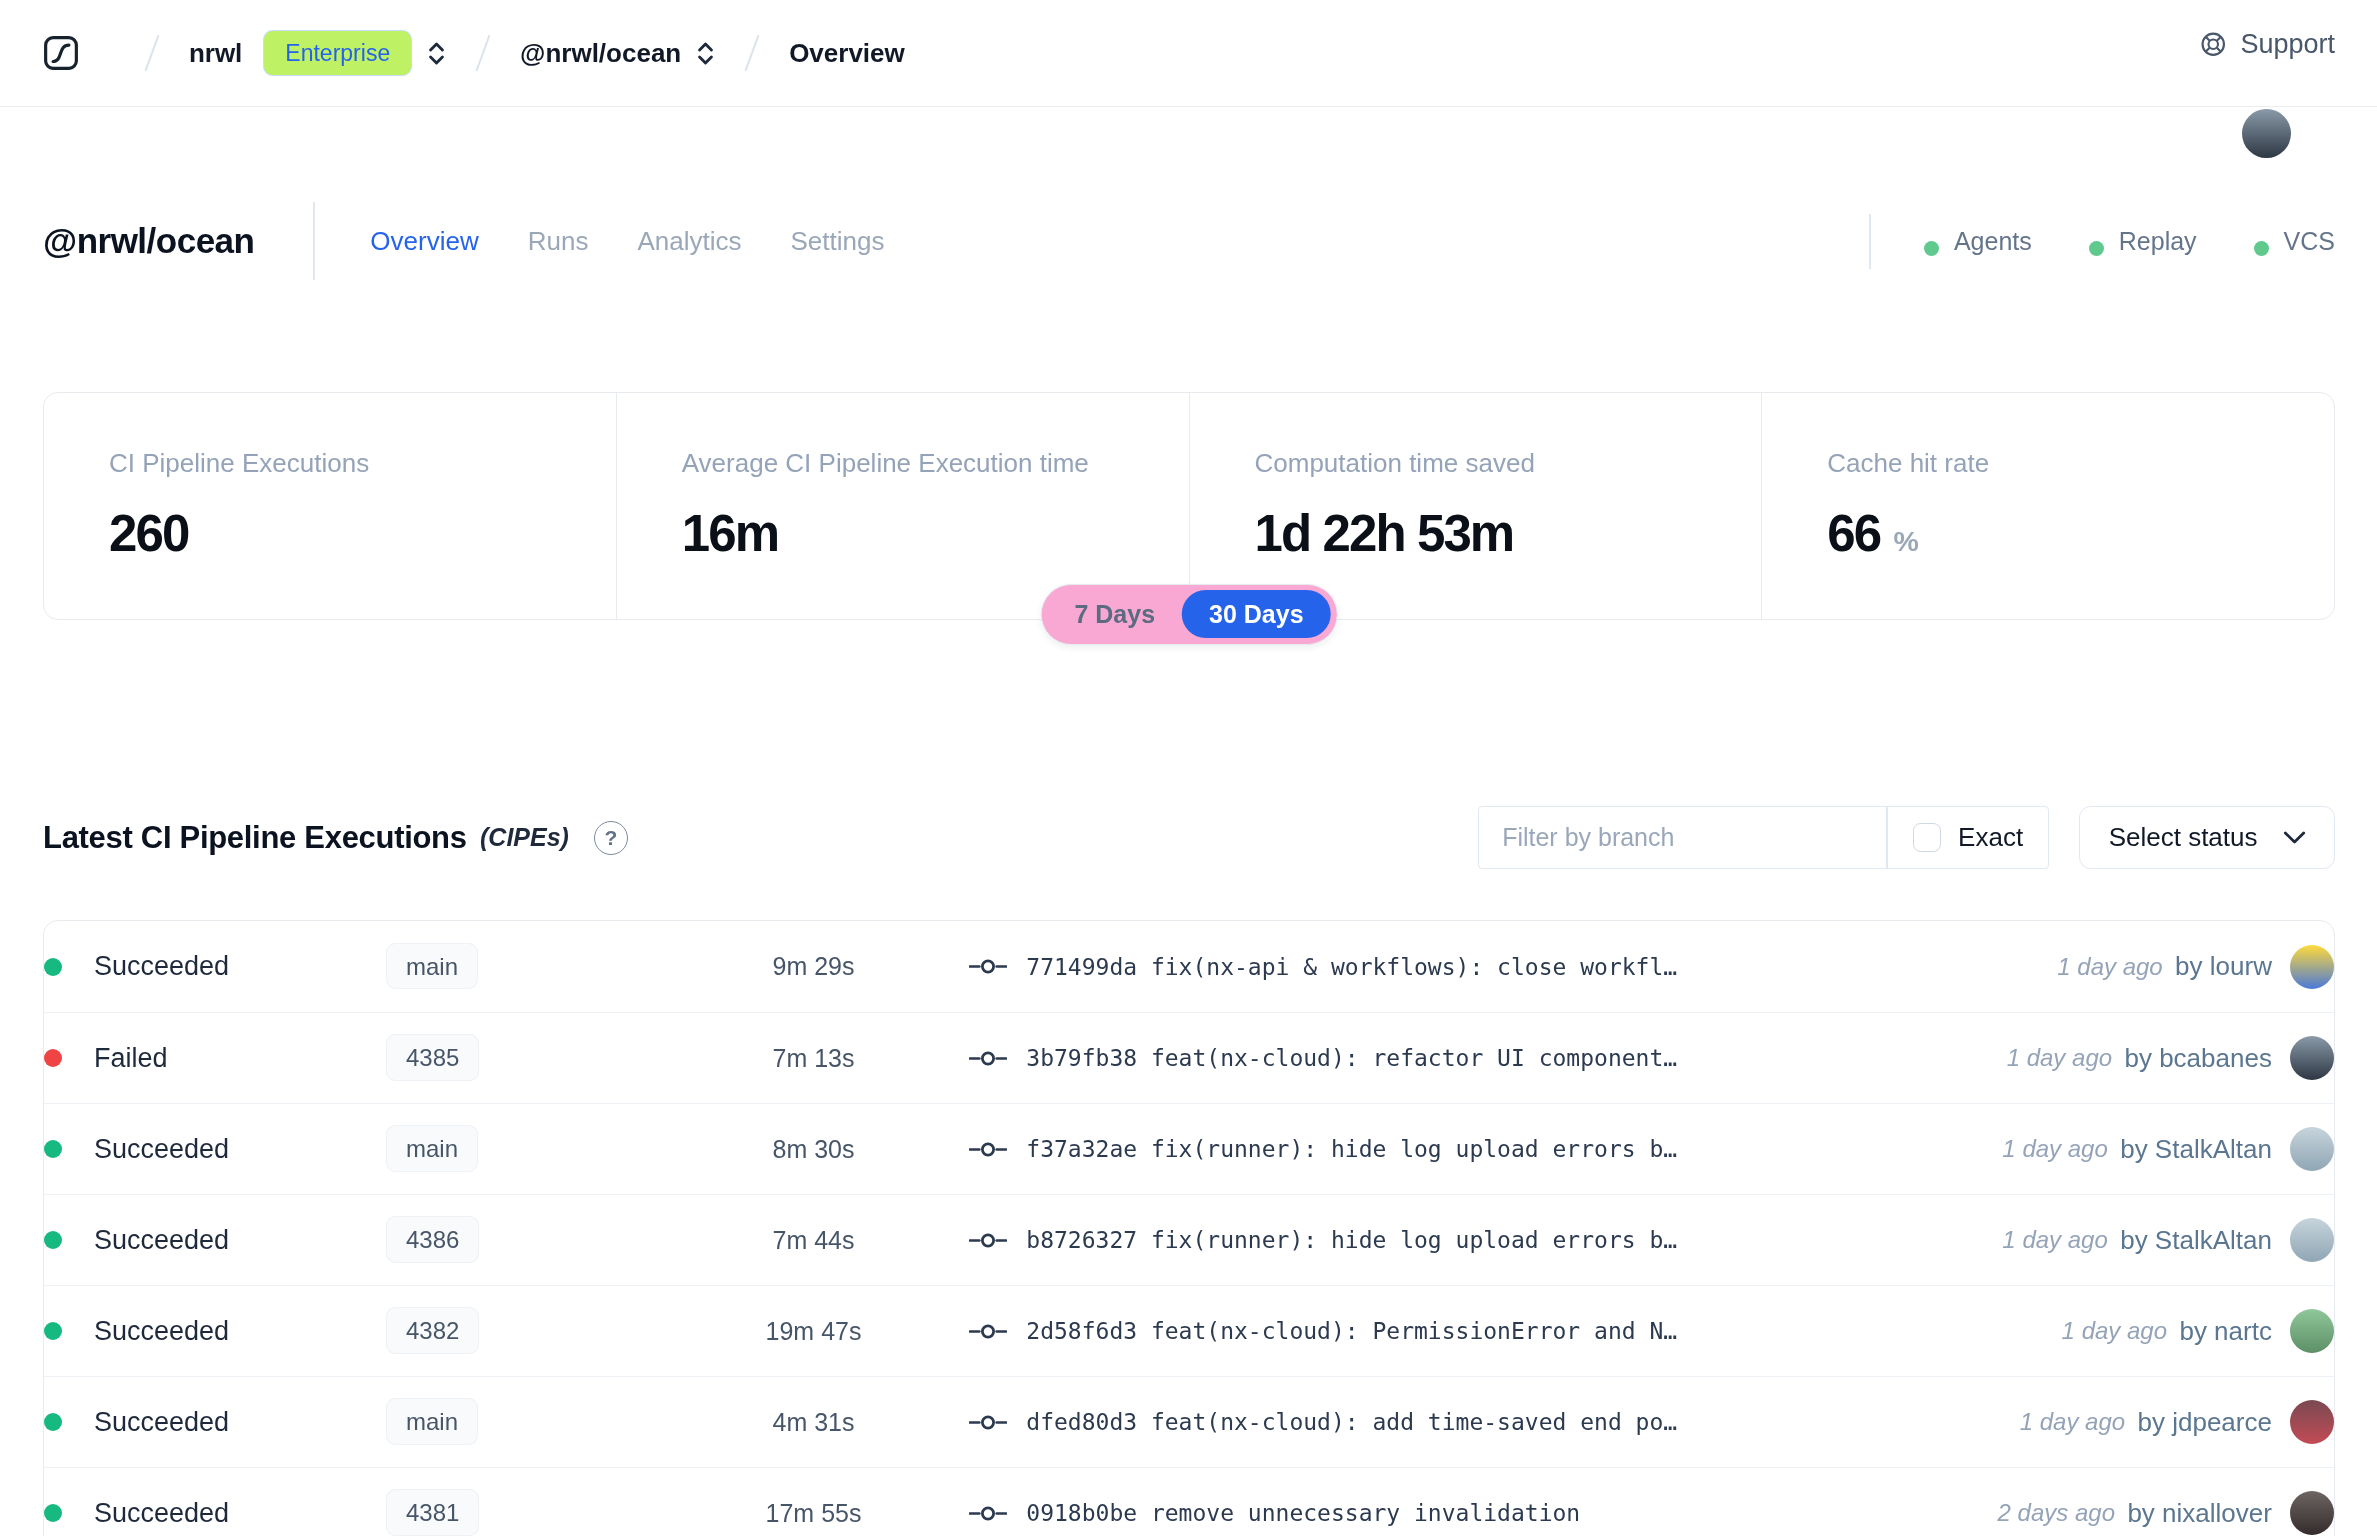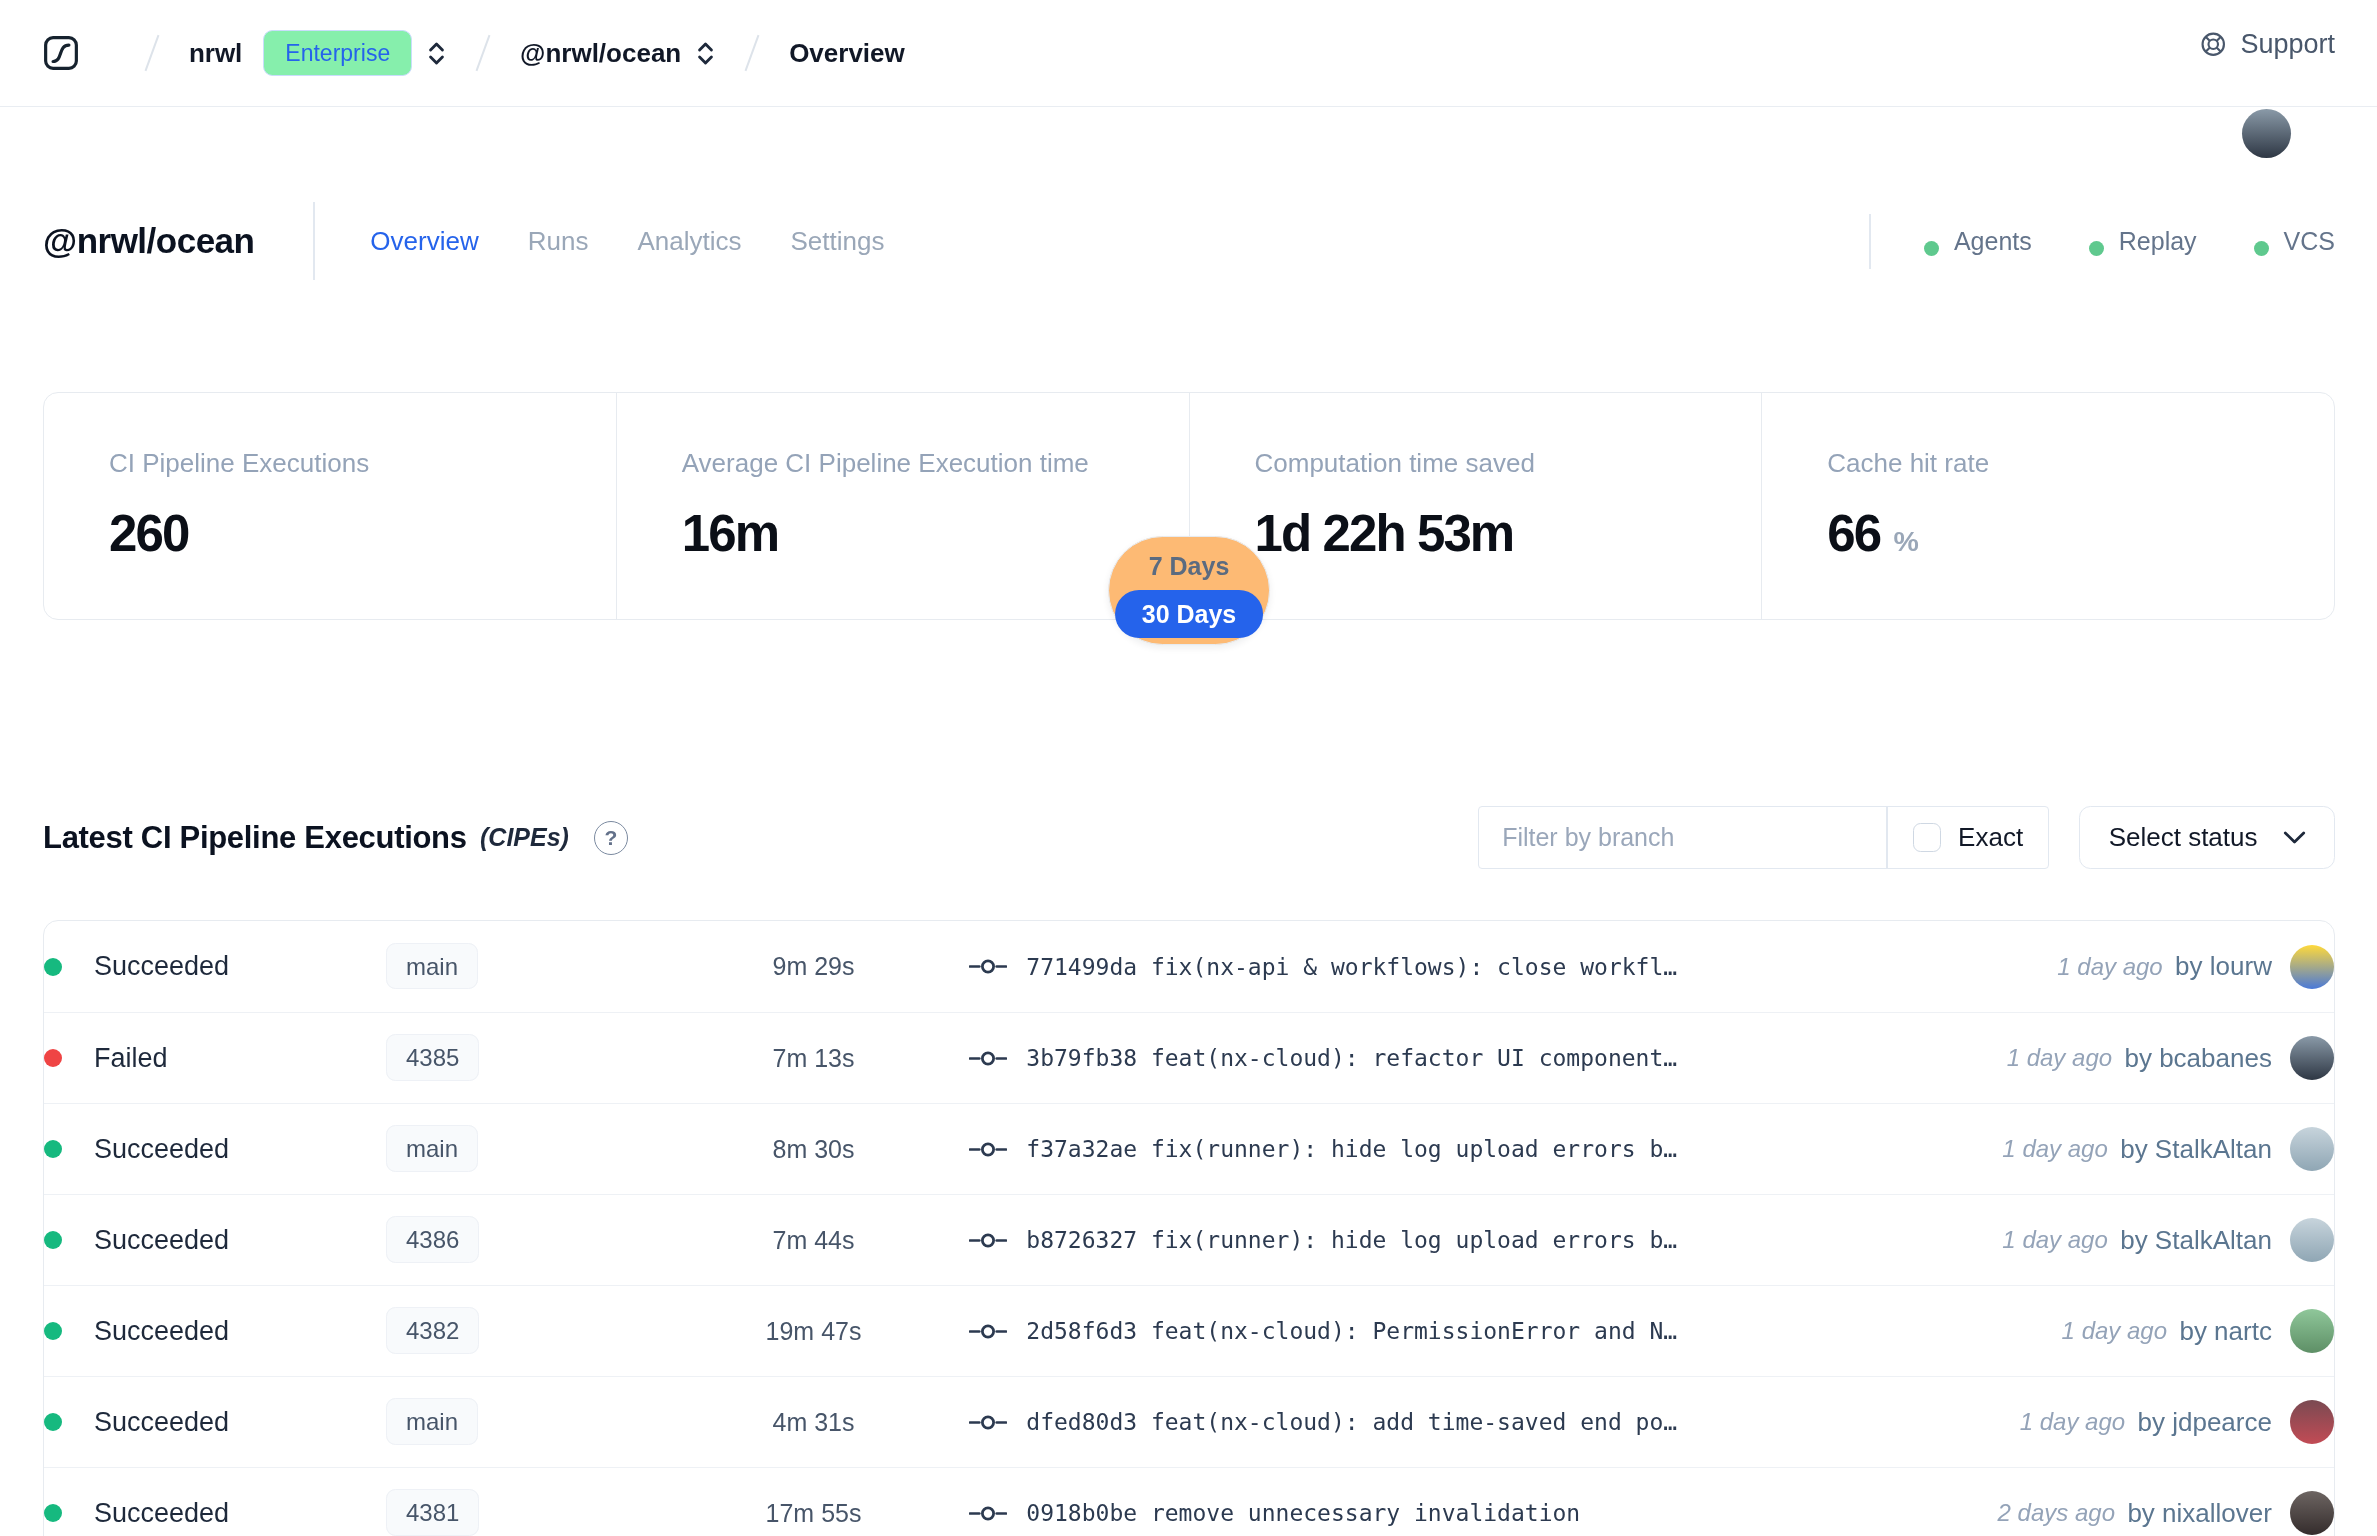--- a/index.html
+++ b/index.html
@@ -7,21 +7,21 @@
     font-family:"Liberation Sans", sans-serif; color:#0f172a; }
 
   
   .topnav { height:107px; display:flex; align-items:center; justify-content:space-between;
     padding:0 43px; border-bottom:1.9px solid #e9edf2; background:#fff; }
   .nav-left { display:flex; align-items:center; }
   .logo { display:flex; align-items:center; margin-right:36px; cursor:pointer; }
   .slash { width:1.9px; height:38px; background:#dde3ea; transform:rotate(20deg); margin:0 36px; }
   .crumb { font-size:26px; font-weight:700; color:#111827; white-space:nowrap; }
   .ent-badge { margin-left:21px; font-size:23px; font-weight:500; color:#2563eb;
-    background:#86efac; border:1.9px solid #c9ddfb; border-radius:9.5px; padding:8.6px 21px; }
+    background:#bef264; border:1.9px solid #c9ddfb; border-radius:9.5px; padding:8.6px 21px; }
   .selector { display:flex; align-items:center; margin-left:15px; cursor:pointer; }
   .nav-right { display:flex; align-items:center; gap:49px;flex-direction:column; }
   .nav-link { font-size:27px; font-weight:500; color:#49576b; text-decoration:none;
     display:flex; align-items:center; gap:13.3px; cursor:pointer; }
   .avatar-lg { width:49px; height:49px; border-radius:50%; }
 
   
   main { padding:0 43px; }
   .page-header { margin-top:95px; display:flex; align-items:center; }
   .ws-title { font-size:35px; font-weight:700; letter-spacing:-0.5px; color:#0b1220; }
@@ -39,22 +39,22 @@
   
   .stats { position:relative; margin-top:112px; height:228px; border:1.9px solid #e7ebf0;
     border-radius:15px; display:flex; background:#fff; }
   .stat-card { flex:1; padding:55px 0 0 65px; position:relative; }
   .stat-card + .stat-card { border-left:1.9px solid #e7ebf0; }
   .stat-label { font-size:26px; font-weight:500; color:#94a3b8; }
   .stat-value-row { margin-top:25px; display:flex; align-items:baseline; gap:13.3px; }
   .stat-value { font-size:51px; font-weight:700; letter-spacing:-1.9px; color:#0b0f17; }
   .stat-unit { font-size:28.5px; font-weight:600; color:#9aa7b8; }
   .range-toggle { position:absolute; left:50%; bottom:-26px; transform:translateX(-50%);
-    display:flex; align-items:center; background:#fdba74; border:1.9px solid #e7ebf0;
-    border-radius:950px; padding:5.7px; box-shadow:0 2.9px 7.6px rgba(15,23,42,.07);flex-direction:column; }
+    display:flex; align-items:center; background:#f9a8d4; border:1.9px solid #e7ebf0;
+    border-radius:950px; padding:5.7px; box-shadow:0 2.9px 7.6px rgba(15,23,42,.07); }
   .range-opt { border:none; background:transparent; font-family:inherit; font-size:25px;
     font-weight:600; color:#5b6b80; padding:9.5px 27px; border-radius:950px; cursor:pointer; }
   .range-opt.selected { background:#2563eb; color:#fff; }
 
   
   .cipes-bar { margin-top:186px; display:flex; align-items:center; justify-content:space-between; }
   .cipes-title-wrap { display:flex; align-items:center; }
   .cipes-title { font-size:31px; font-weight:700; color:#0b1220; letter-spacing:-0.3px; }
   .cipes-suffix { font-size:25px; font-style:italic; font-weight:600; color:#1e293b; margin-left:13.3px; }
   .help { width:34px; height:34px; border:1.9px solid #7b8aa0; border-radius:50%; color:#63718a;

